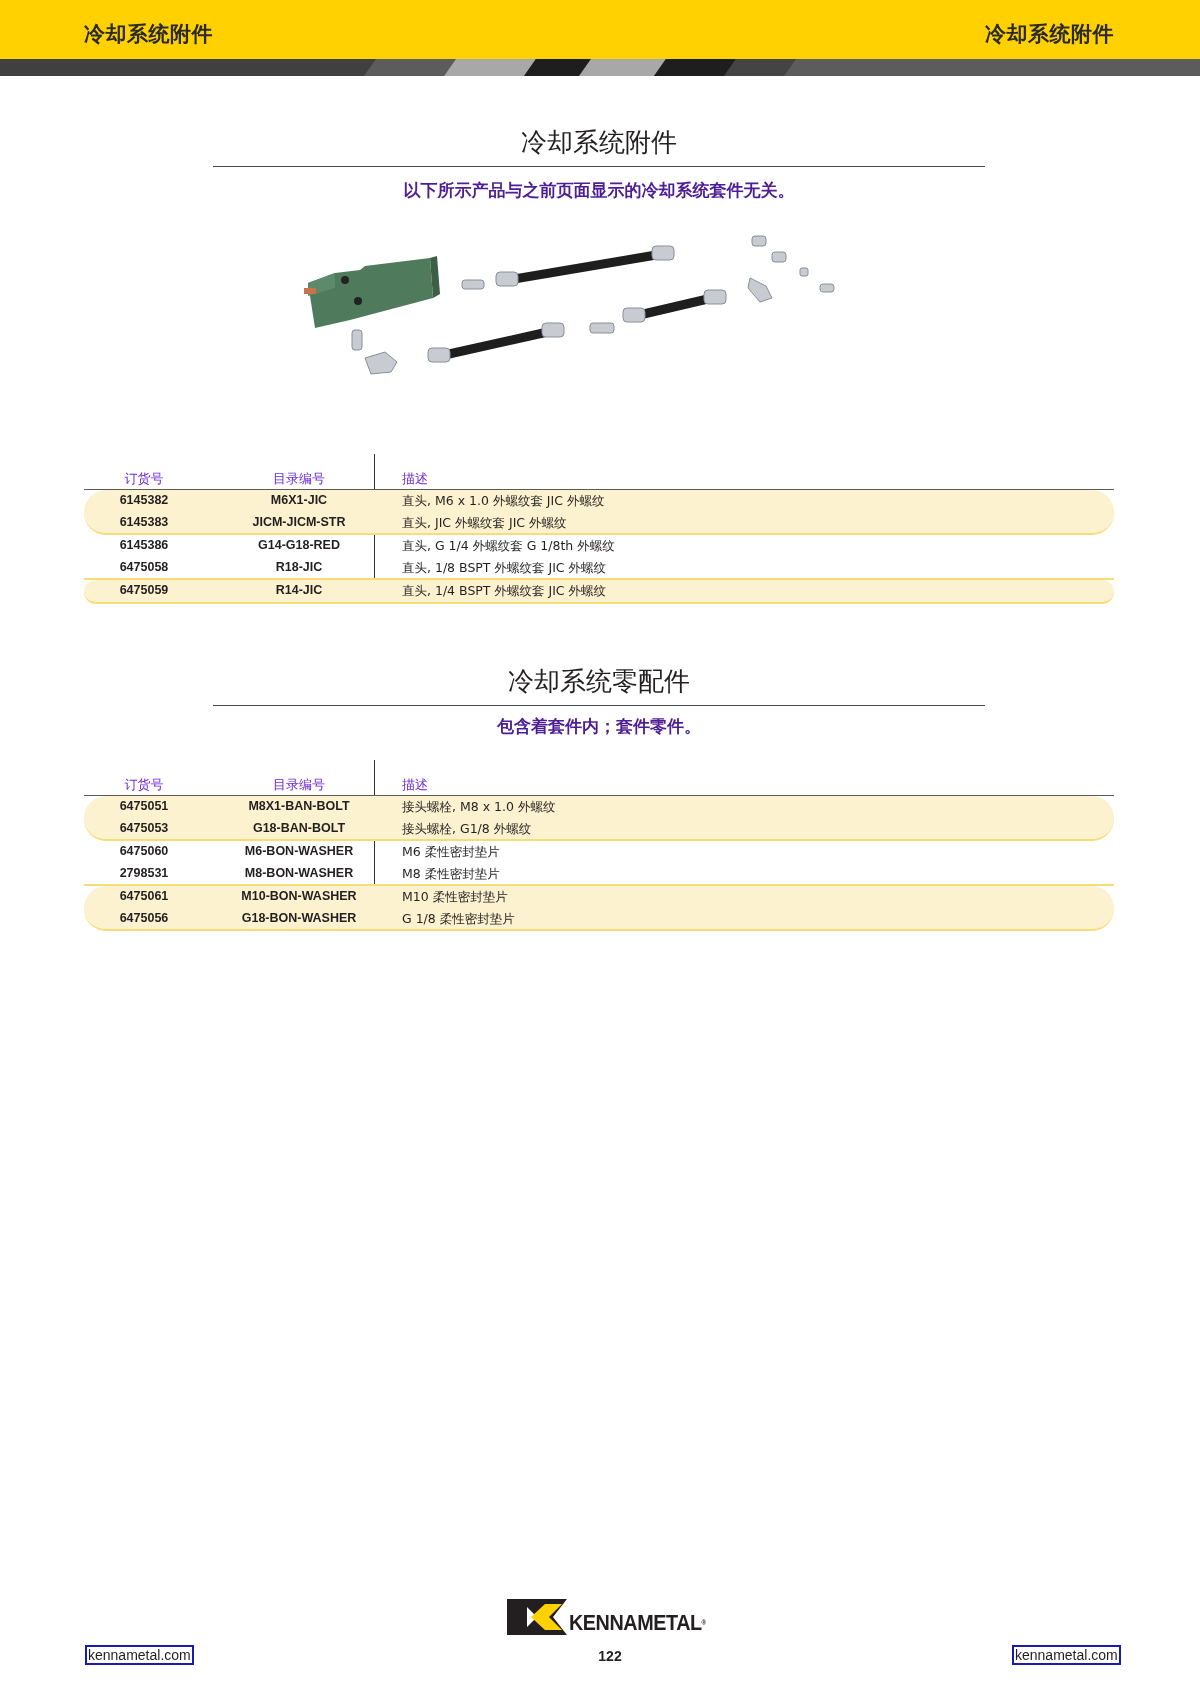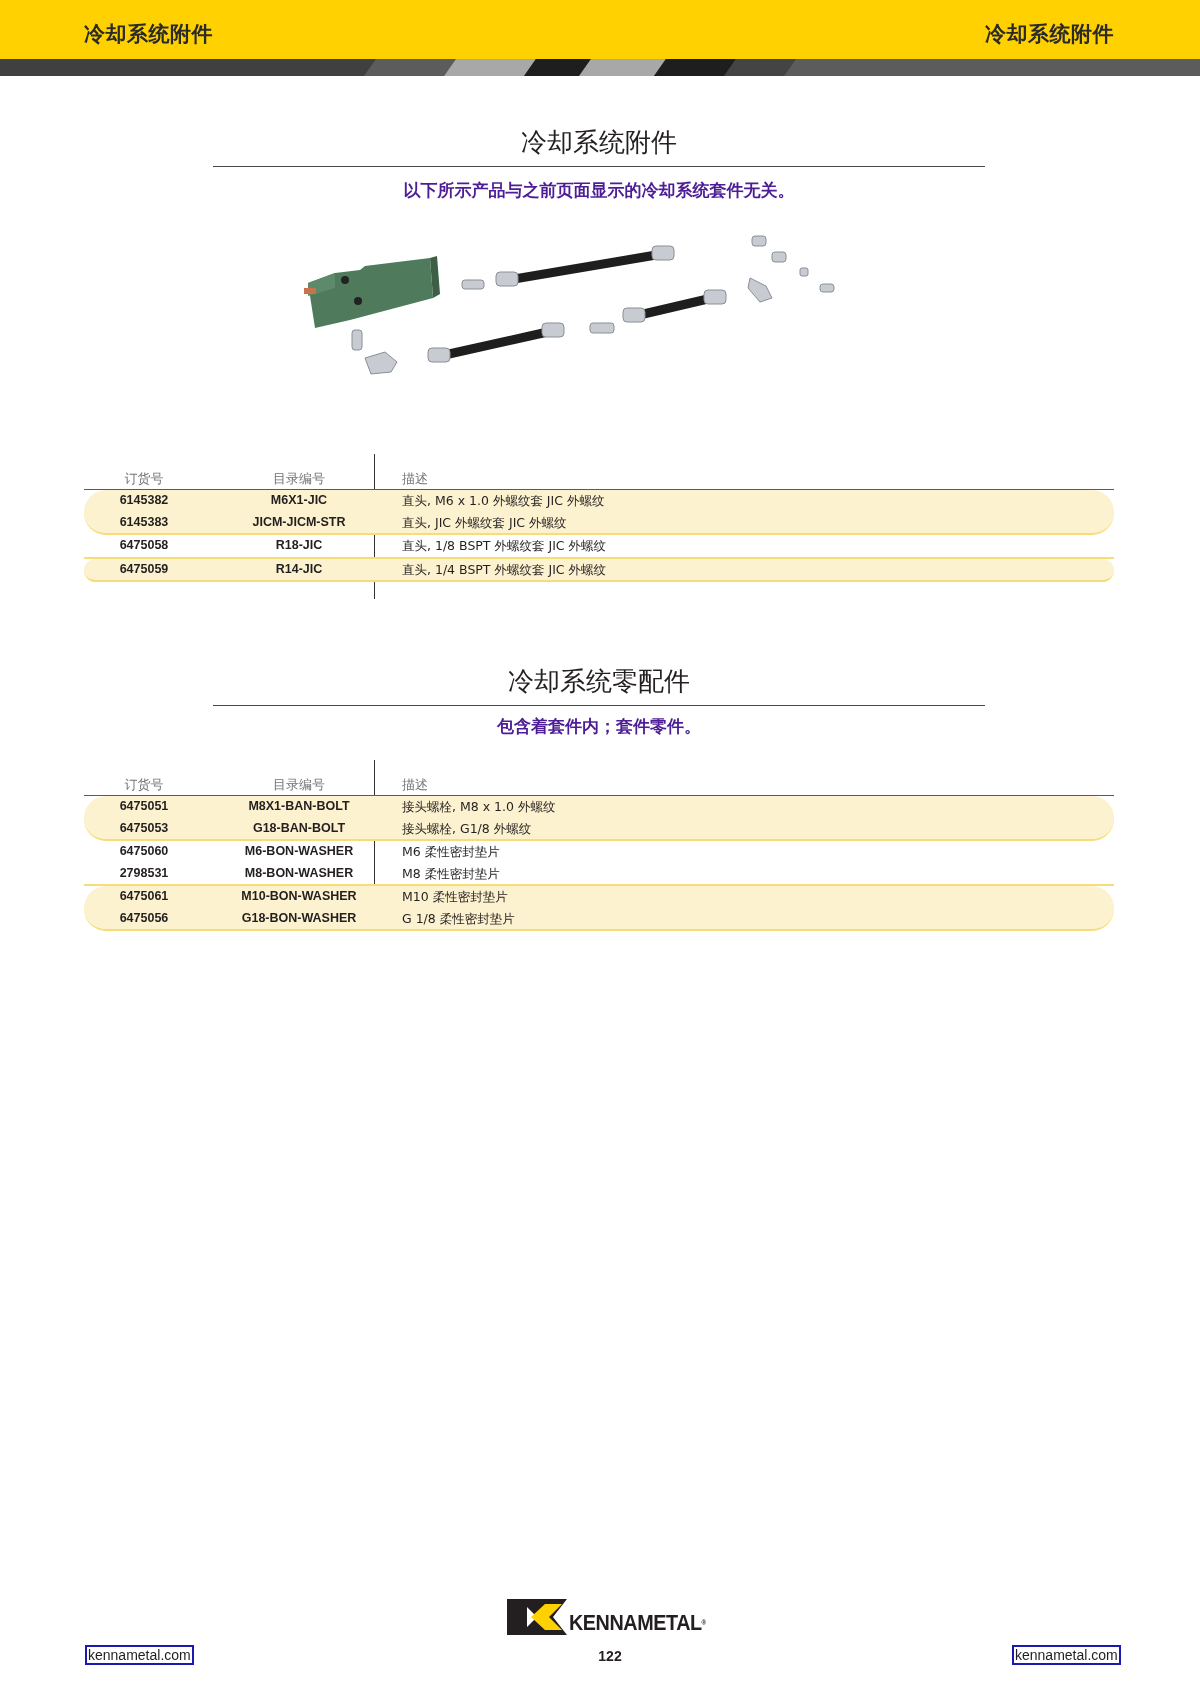--- a/index.html
+++ b/index.html
@@ -19,21 +19,21 @@
     .section-rule { position: absolute; left: 213px; width: 772px; height: 1px; background: #4a4a4a; }
     .section-sub { position: absolute; left: 213px; width: 772px; text-align: center; font-size: 17px; color: #4c1d95; font-weight: bold; }
 
     
     .product-image { position: absolute; left: 290px; top: 228px; width: 620px; height: 180px; }
 
     
     .tbl { position: absolute; left: 84px; width: 1030px; }
     .tbl-head { position: relative; height: 36px; }
     .vline { position: absolute; left: 290px; width: 1px; background: #333; }
-    .th { position: absolute; bottom: 2px; font-size: 13px; color: #737373; }
+    .th { position: absolute; bottom: 2px; font-size: 13px; color: #6d28d9; }
     .th.c1 { left: 0; width: 120px; text-align: center; }
     .th.c2 { left: 140px; width: 150px; text-align: center; }
     .th.c3 { left: 318px; }
     .head-rule { position: absolute; left: 0; bottom: 0; width: 1030px; height: 1.5px; background: #5a5a5a; }
     .group { position: relative; border-bottom: 2px solid #f6dd78; }
     .group.shaded { background: #fdf2cf; border-radius: 22px; }
     .row { position: relative; height: 21.5px; font-size: 12.5px; }
     .cell { position: absolute; top: 3px; white-space: nowrap; }
     .cell.c1 { left: 0; width: 120px; text-align: center; font-weight: bold; font-family: "Liberation Sans", sans-serif; }
     .cell.c2 { left: 140px; width: 150px; text-align: center; font-weight: bold; font-family: "Liberation Sans", sans-serif; }
@@ -129,20 +129,25 @@
         <span class="cell c3">直头, M6 x 1.0 外螺纹套 JIC 外螺纹</span>
       </div>
       <div class="row">
         <span class="cell c1">6145383</span>
         <span class="cell c2">JICM-JICM-STR</span>
         <span class="cell c3">直头, JIC 外螺纹套 JIC 外螺纹</span>
       </div>
     </div>
     <div class="group">
       <div class="row">
+        <span class="cell c1">6145386</span>
+        <span class="cell c2">G14-G18-RED</span>
+        <span class="cell c3">直头, G 1/4 外螺纹套 G 1/8th 外螺纹</span>
+      </div>
+      <div class="row">
         <span class="cell c1">6475058</span>
         <span class="cell c2">R18-JIC</span>
         <span class="cell c3">直头, 1/8 BSPT 外螺纹套 JIC 外螺纹</span>
       </div>
     </div>
     <div class="group shaded">
       <div class="row">
         <span class="cell c1">6475059</span>
         <span class="cell c2">R14-JIC</span>
         <span class="cell c3">直头, 1/4 BSPT 外螺纹套 JIC 外螺纹</span>

